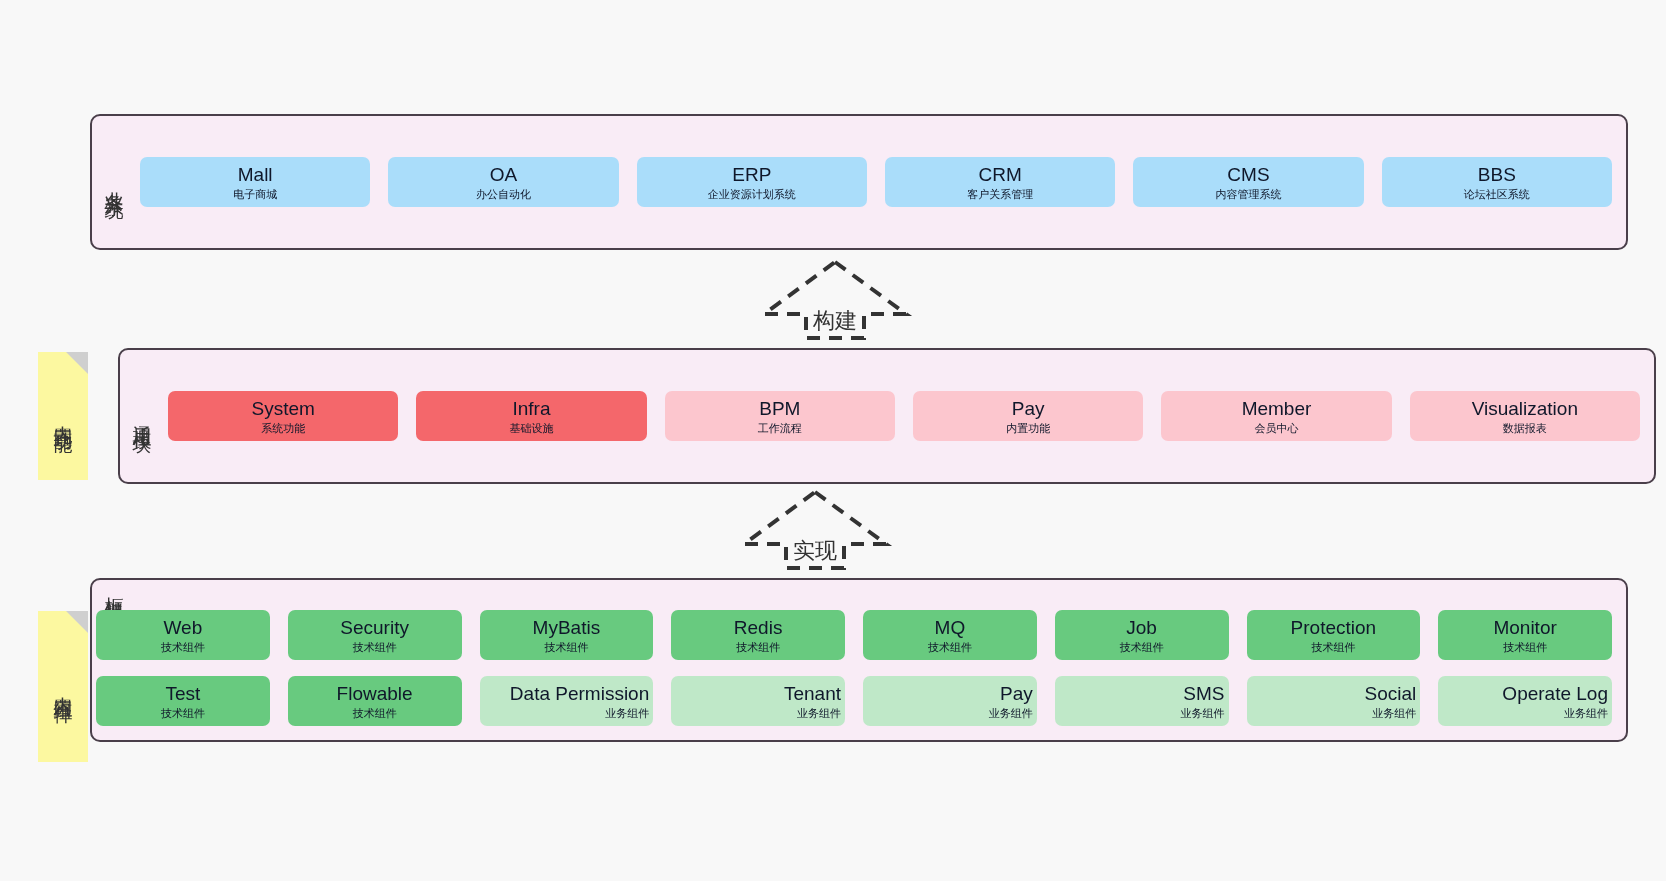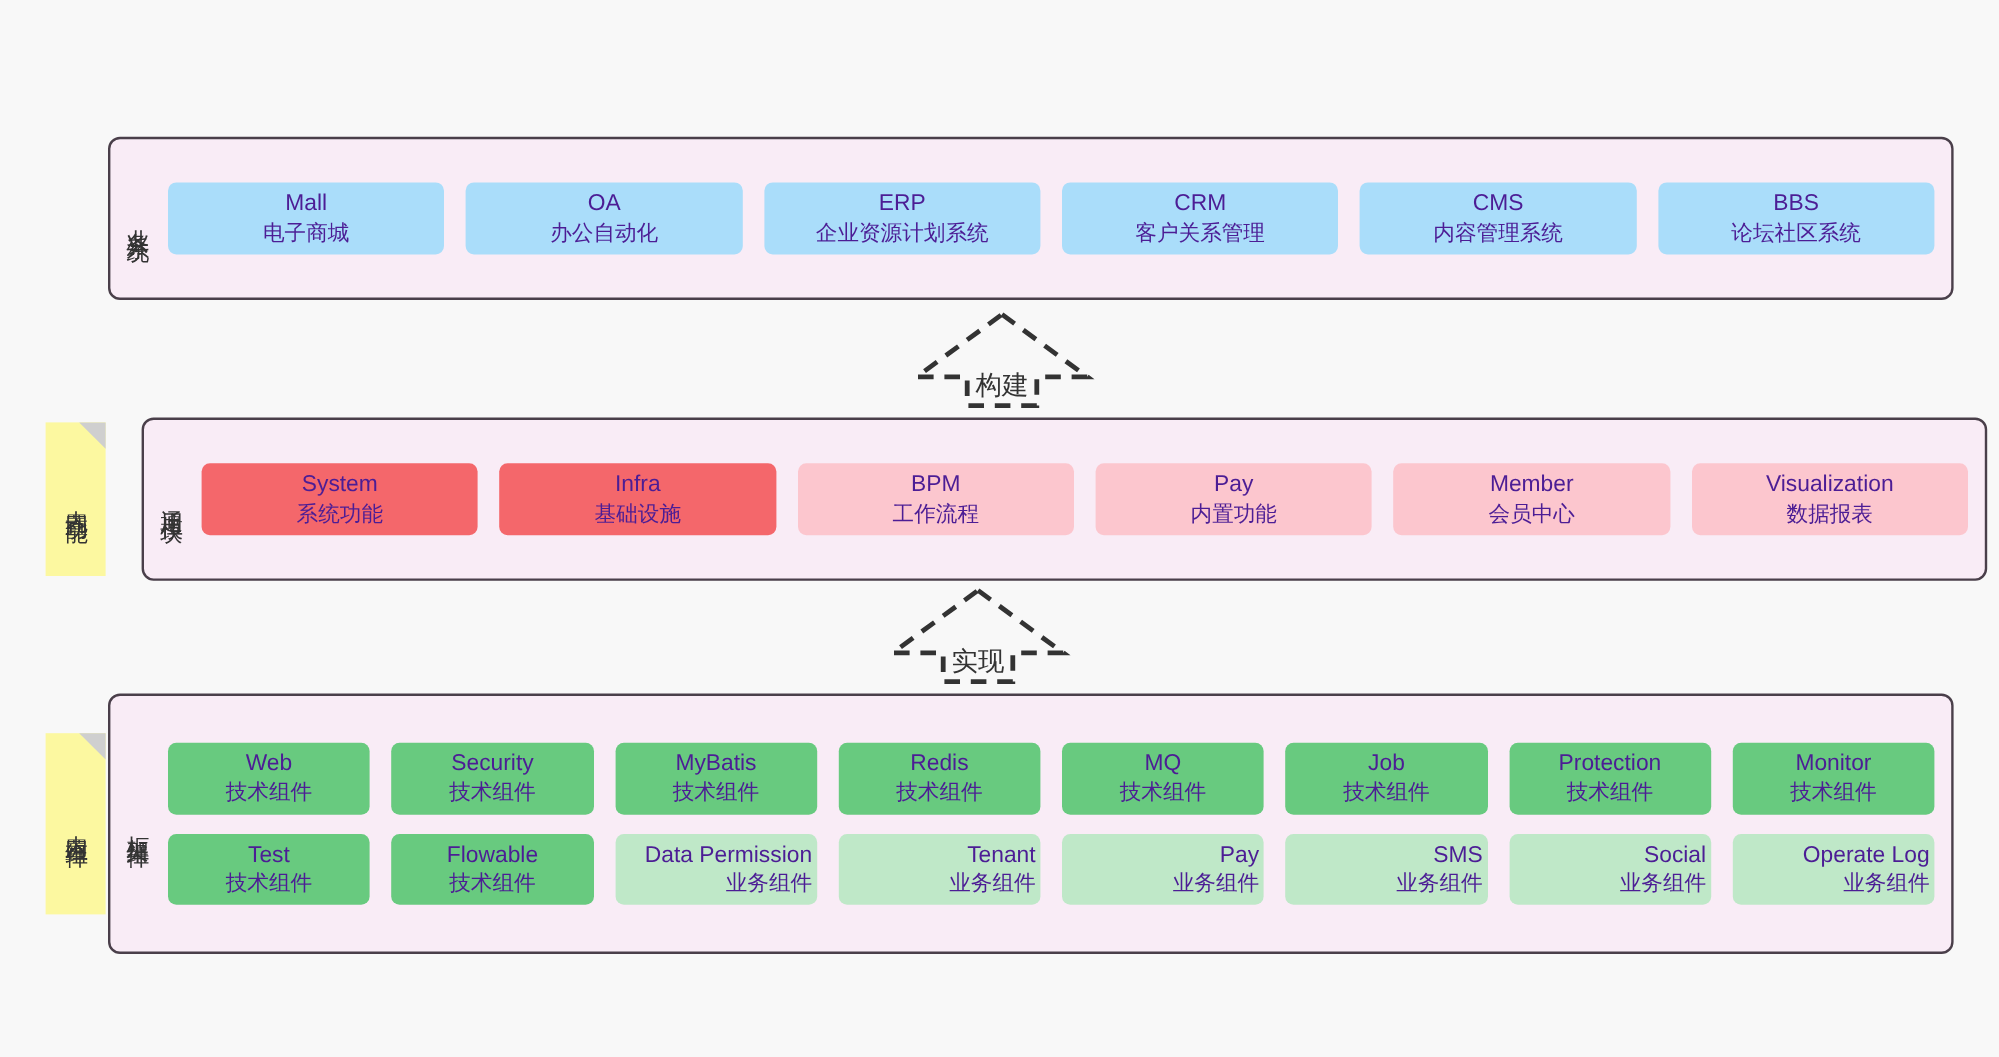--- a/index.html
+++ b/index.html
@@ -60,27 +60,27 @@
   }
 
   .cell {
     flex: 1 1 0;
     border-radius: 7px;
     display: flex;
     flex-direction: column;
     align-items: center;
     justify-content: center;
     text-align: center;
-    color: #4c1d95;
+    color: #0f172a;
     line-height: 1.28;
     padding: 6px 4px;
   }
 
   .cell .t1 { font-size: 19px; }
-  .cell .t2 { font-size: 18px; }
+  .cell .t2 { font-size: 11px; }
 
   
   .c-blue       { background: #aaddfa; }
   .c-red        { background: #f4676b; }
   .c-pink       { background: #fcc6ce; }
   .c-green      { background: #68ca7f; }
   .c-lightgreen { background: #bfe8c8; align-items: flex-end; }
 
   
   .tag {
@@ -116,21 +116,21 @@
     bottom: 6px;
     text-align: center;
     font-size: 22px;
     color: #333;
     pointer-events: none;
   }
 
   
   #layer-business  { left: 90px;  top: 114px; width: 1538px; height: 136px; }
   #layer-modules   { left: 90px;  top: 348px; width: 1538px; height: 136px; margin-left: 28px; }
-  #layer-framework { left: 90px;  top: 578px; width: 1538px; height: 217px; }
+  #layer-framework { left: 90px;  top: 578px; width: 1538px; height: 164px; flex-direction: column; }
 
   #tag-builtin-functions  { left: 38px; top: 352px; width: 50px; height: 128px; }
   #tag-builtin-components { left: 38px; top: 611px; width: 50px; height: 151px; }
 
   #arrow-build   { left: 760px; top: 258px; width: 150px; height: 84px; }
   #arrow-impl    { left: 740px; top: 488px; width: 150px; height: 84px; }
 </style>
 </head>
 <body>
 

